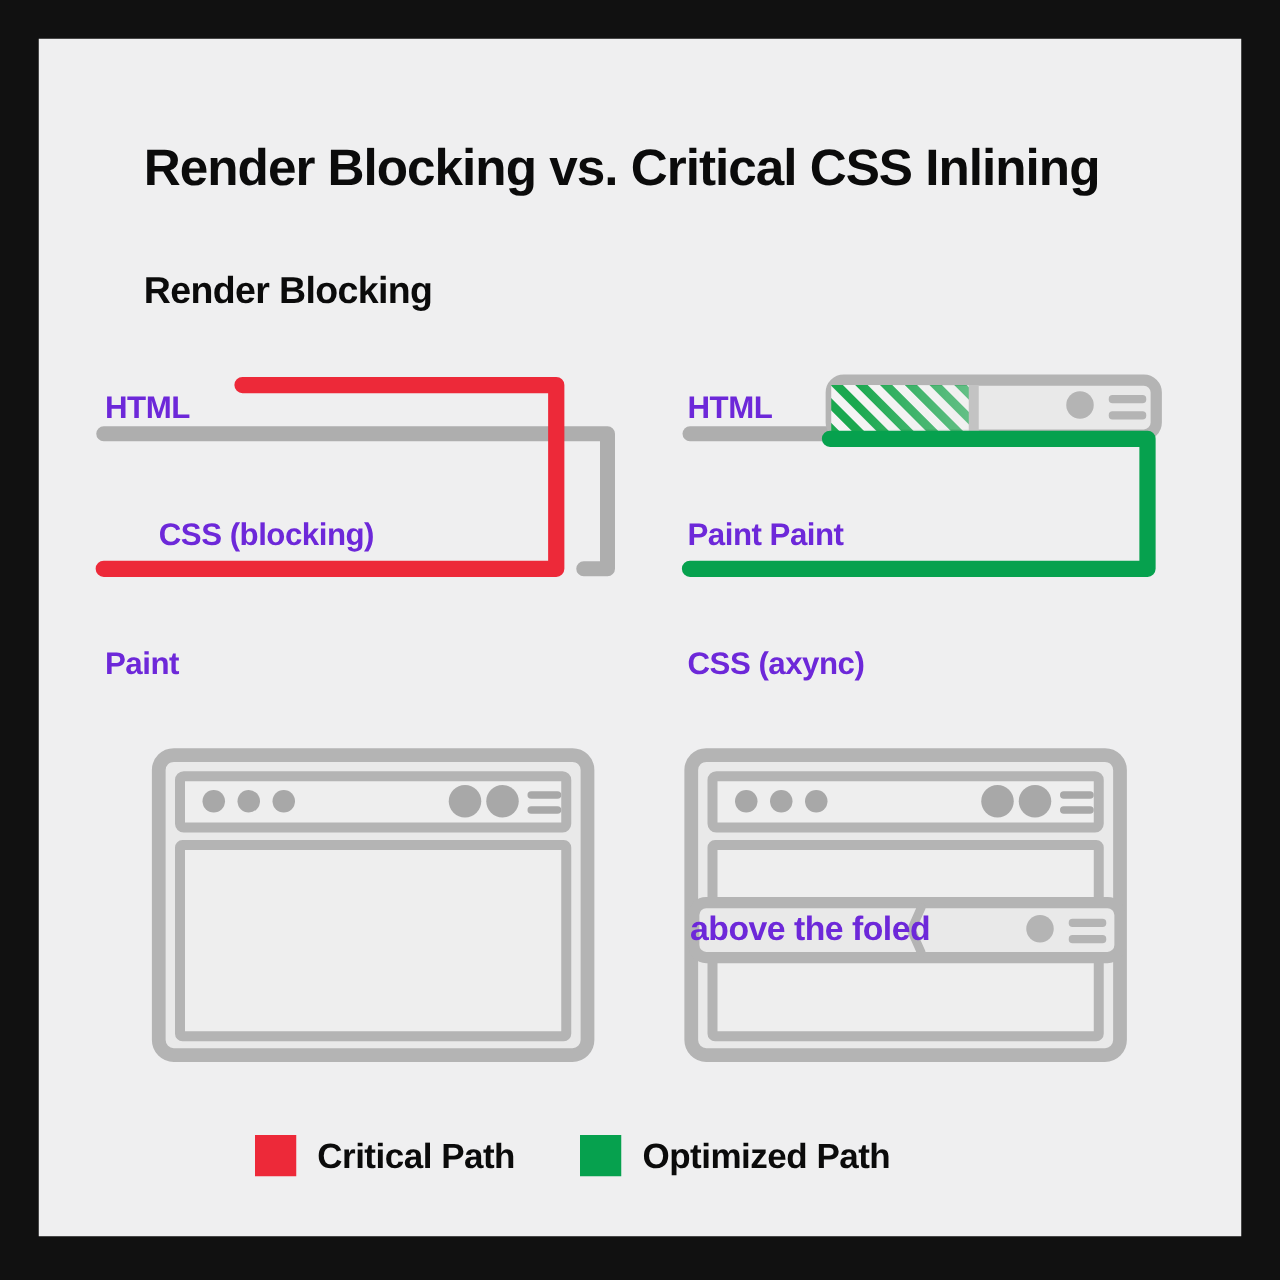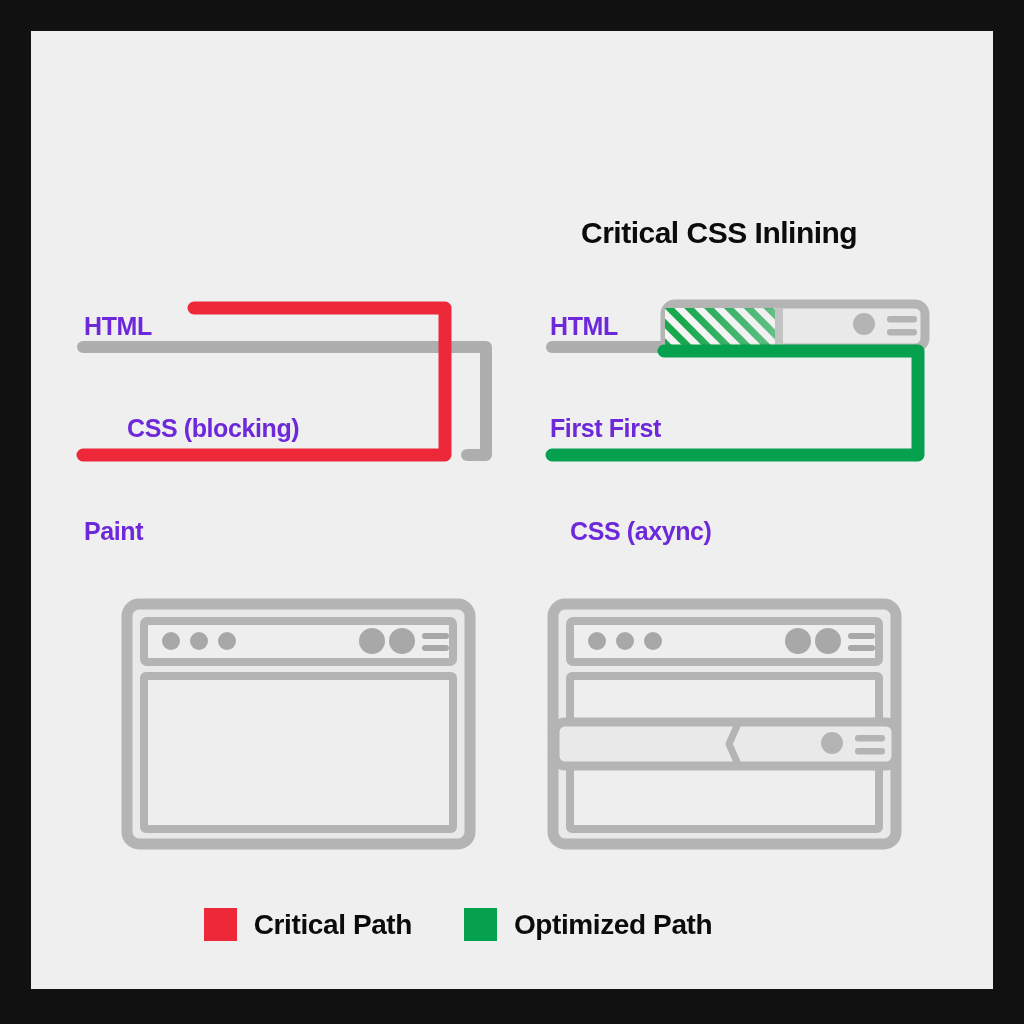--- a/index.html
+++ b/index.html
@@ -95,30 +95,31 @@
     color: #0b0b0b;
     white-space: nowrap;
   }
 </style>
 </head>
 <body>
 
 <div id="frame">
   <div id="panel">
 
-
-    <div class="col-head right">Critical CSS Inlining</div>
+    <div class="title">Render Blocking vs. Critical CSS Inlining</div>
+
+    <div class="col-head left">Render Blocking</div>
 
     <div class="step-label" style="left:53px; top:281px;">HTML</div>
     <div class="step-label" style="left:53px; top:383px;margin-left:43px;">CSS (blocking)</div>
     <div class="step-label" style="left:53px; top:486px;">Paint</div>
 
     <div class="step-label" style="left:519px; top:281px;">HTML</div>
-    <div class="step-label" style="left:519px; top:383px;">First First</div>
-    <div class="step-label" style="left:519px; top:486px;margin-left:20px;">CSS (axync)</div>
+    <div class="step-label" style="left:519px; top:383px;">Paint Paint</div>
+    <div class="step-label" style="left:519px; top:486px;">CSS (axync)</div>
 
     <svg class="pathsvg" viewBox="0 0 962 958">
       <defs>
         <pattern id="greenHatch" width="14" height="14" patternUnits="userSpaceOnUse" patternTransform="rotate(-45)">
           <rect width="14" height="14" fill="#f4f4f4"></rect>
           <rect width="7" height="14" fill="#1aa84f"></rect>
         </pattern>
         <linearGradient id="hatchFade" x1="0" y1="0" x2="1" y2="0">
           <stop offset="0%" stop-color="#ffffff" stop-opacity="1"></stop>
           <stop offset="68%" stop-color="#ffffff" stop-opacity="1"></stop>
@@ -195,20 +196,21 @@
         <rect x="539" y="645" width="309" height="153" rx="2" ry="2" fill="#eeeeee" stroke="#b4b4b4" stroke-width="8"></rect>
 
         <rect x="524" y="691" width="341" height="44" rx="10" ry="10" fill="#e9e9e9" stroke="#b4b4b4" stroke-width="9"></rect>
         <path d="M 706,695 L 698,713 L 706,731" fill="none" stroke="#b4b4b4" stroke-width="7" stroke-linecap="round" stroke-linejoin="round"></path>
         <circle cx="801" cy="712" r="11" fill="#b4b4b4"></circle>
         <rect x="824" y="704" width="30" height="6.5" rx="3" fill="#b4b4b4"></rect>
         <rect x="824" y="717" width="30" height="6.5" rx="3" fill="#b4b4b4"></rect>
       </g>
     </svg>
 
+    <div class="step-label" style="left:521px; top:697px; font-size:27px;">above the foled</div>
 
     <div id="legend">
       <div class="legend-item">
         <span class="swatch" style="background:#ed2939;"></span>
         <span class="legend-text">Critical Path</span>
       </div>
       <div class="legend-item">
         <span class="swatch" style="background:#06a14e;"></span>
         <span class="legend-text">Optimized Path</span>
       </div>

